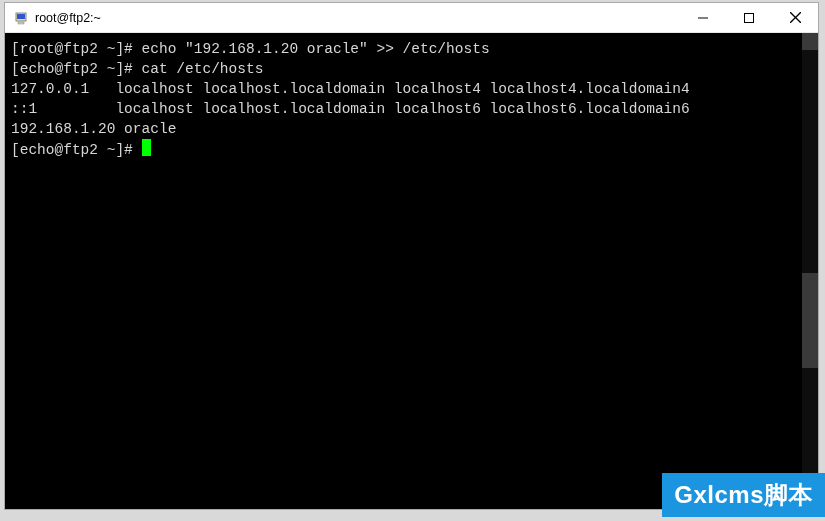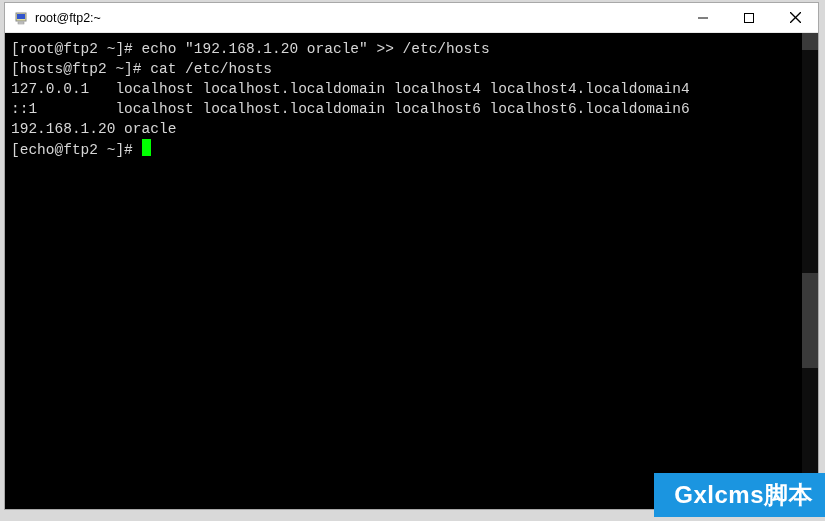--- a/index.html
+++ b/index.html
@@ -107,21 +107,21 @@
     }
     .watermark {
       position: absolute;
       right: 0;
       bottom: 4px;
       background: #1B95E0;
       color: #ffffff;
       font-family: Arial, sans-serif;
       font-weight: bold;
       font-size: 24px;
-      padding: 6px 12px 6px 20px;
+      padding: 6px 12px 6px 12px;
       letter-spacing: 0.5px;
     }
   </style>
 </head>
 <body>
 
 <div class="window">
   <div class="titlebar">
     <span class="titlebar-icon">
       <svg width="16" height="16" viewBox="0 0 16 16">
@@ -145,21 +145,21 @@
       <div class="win-btn">
         <svg width="11" height="11" viewBox="0 0 10 10">
             <line x1="0" y1="0" x2="10" y2="10" stroke="#000" stroke-width="1.2"></line>
             <line x1="10" y1="0" x2="0" y2="10" stroke="#000" stroke-width="1.2"></line>
           </svg>
       </div>
     </div>
   </div>
 
   <div class="terminal"><span>[root@ftp2 ~]# echo "192.168.1.20 oracle" &gt;&gt; /etc/hosts</span>
-<span>[hosts@ftp2 ~]# cat /etc/hosts</span>
+<span>[echo@ftp2 ~]# cat /etc/hosts</span>
 <span>127.0.0.1   localhost localhost.localdomain localhost4 localhost4.localdomain4</span>
 <span>::1         localhost localhost.localdomain localhost6 localhost6.localdomain6</span>
 <span>192.168.1.20 oracle</span>
 <span>[echo@ftp2 ~]# </span><span class="cursor"></span>
     <div class="terminal-scroll">
       <div class="scroll-track"></div>
       <div class="scroll-thumb-top"></div>
       <div class="scroll-thumb-mid"></div>
     </div>
   </div>

